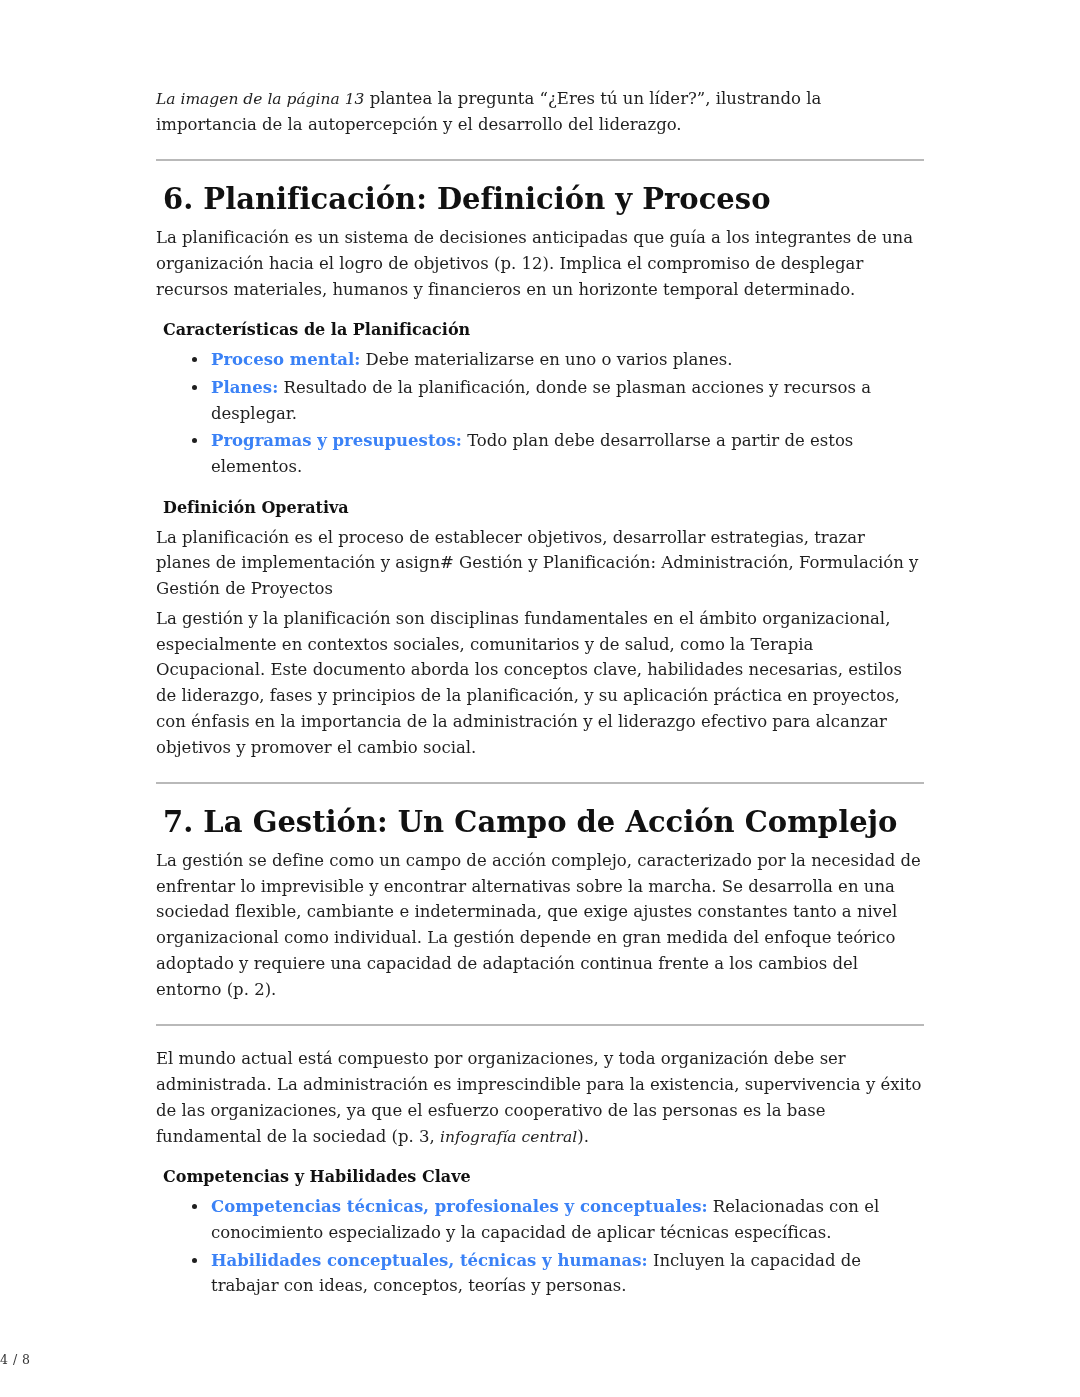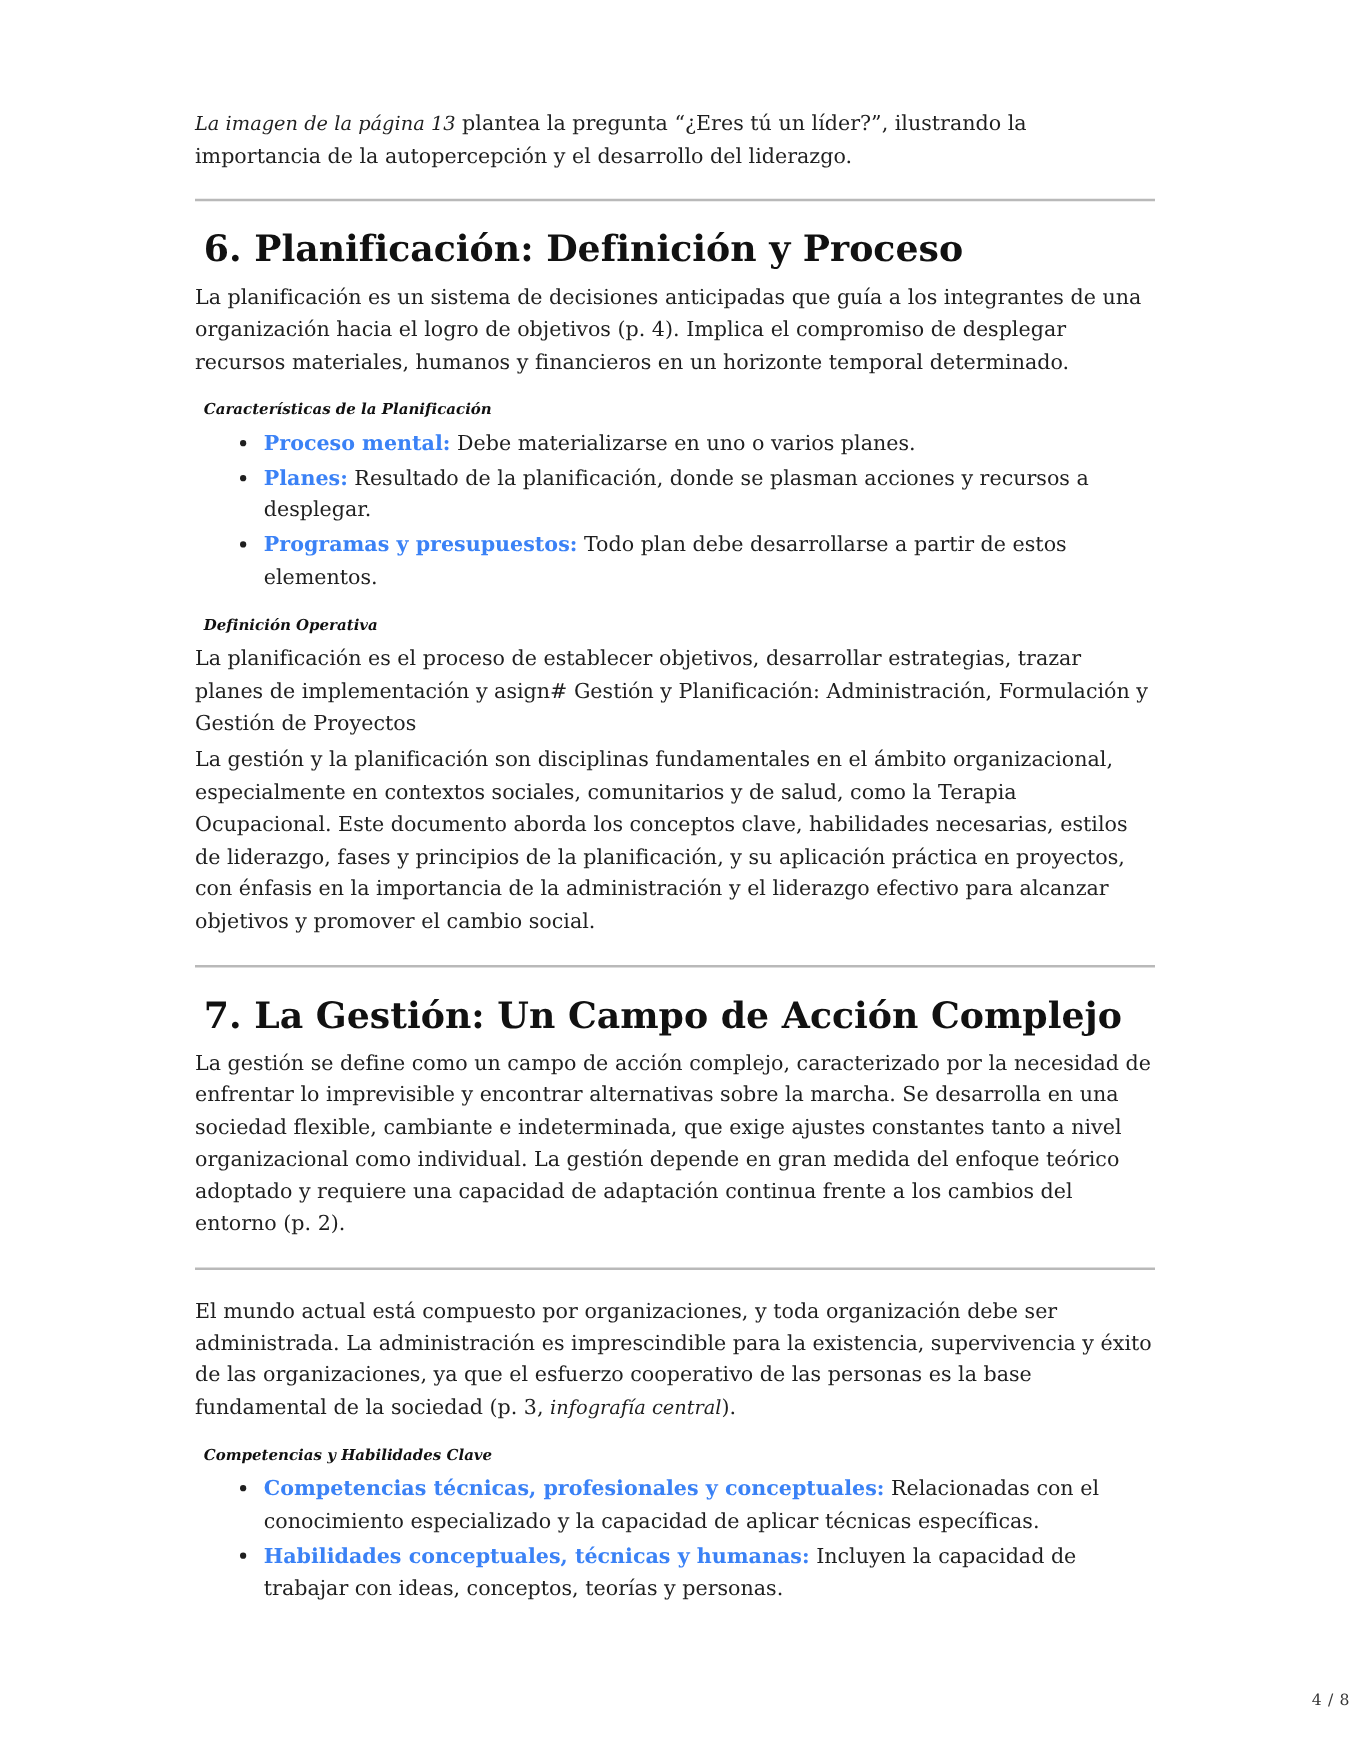--- a/index.html
+++ b/index.html
@@ -29,62 +29,61 @@
   }
   h2 {
     font-size: 29px;
     font-weight: 700;
     margin: 2px 0 6px 0;
     padding-left: 7px;
     color: #111111;
     line-height: 1.3;
   }
   h3 {
-    font-size: 12px;
+    font-size: 16px;
     font-weight: 700;
     margin: 18px 0 6px 0;
     padding-left: 7px;
     color: #111111;
     line-height: 1.3;
-    font-style: italic;
   }
   ul {
     margin: 2px 0 10px 0;
     padding-left: 53px;
   }
   li {
     margin: 0 0 2px 0;
     padding-left: 2px;
   }
   .italic { font-style: italic; font-size: 15.5px; }
   strong { color: #3b82f6; }
   .footer {
     position: absolute;
     left: 0;
     right: 0;
     bottom: 28px;
-    text-align: right;
+    text-align: left;
     font-size: 12.5px;
     color: #333333;
     letter-spacing: 0.5px;
   }
 </style>
 </head>
 <body>
 
 <div class="page">
 
   <p>
     <span class="italic">La imagen de la página 13</span><span> plantea la pregunta “¿Eres tú un líder?”, ilustrando la importancia de la autopercepción y el desarrollo del liderazgo.</span>
   </p>
 
   <div class="rule"></div>
 
   <h2>6. Planificación: Definición y Proceso</h2>
-  <p>La planificación es un sistema de decisiones anticipadas que guía a los integrantes de una organización hacia el logro de objetivos (p. 4). Implica el compromiso de desplegar recursos materiales, humanos y financieros en un horizonte temporal determinado.</p>
+  <p>La planificación es un sistema de decisiones anticipadas que guía a los integrantes de una organización hacia el logro de objetivos (p. 12). Implica el compromiso de desplegar recursos materiales, humanos y financieros en un horizonte temporal determinado.</p>
 
   <h3>Características de la Planificación</h3>
   <ul>
     <li>
       <strong>Proceso mental:</strong><span> Debe materializarse en uno o varios planes.</span>
     </li>
     <li>
       <strong>Planes:</strong><span> Resultado de la planificación, donde se plasman acciones y recursos a desplegar.</span>
     </li>
     <li>

